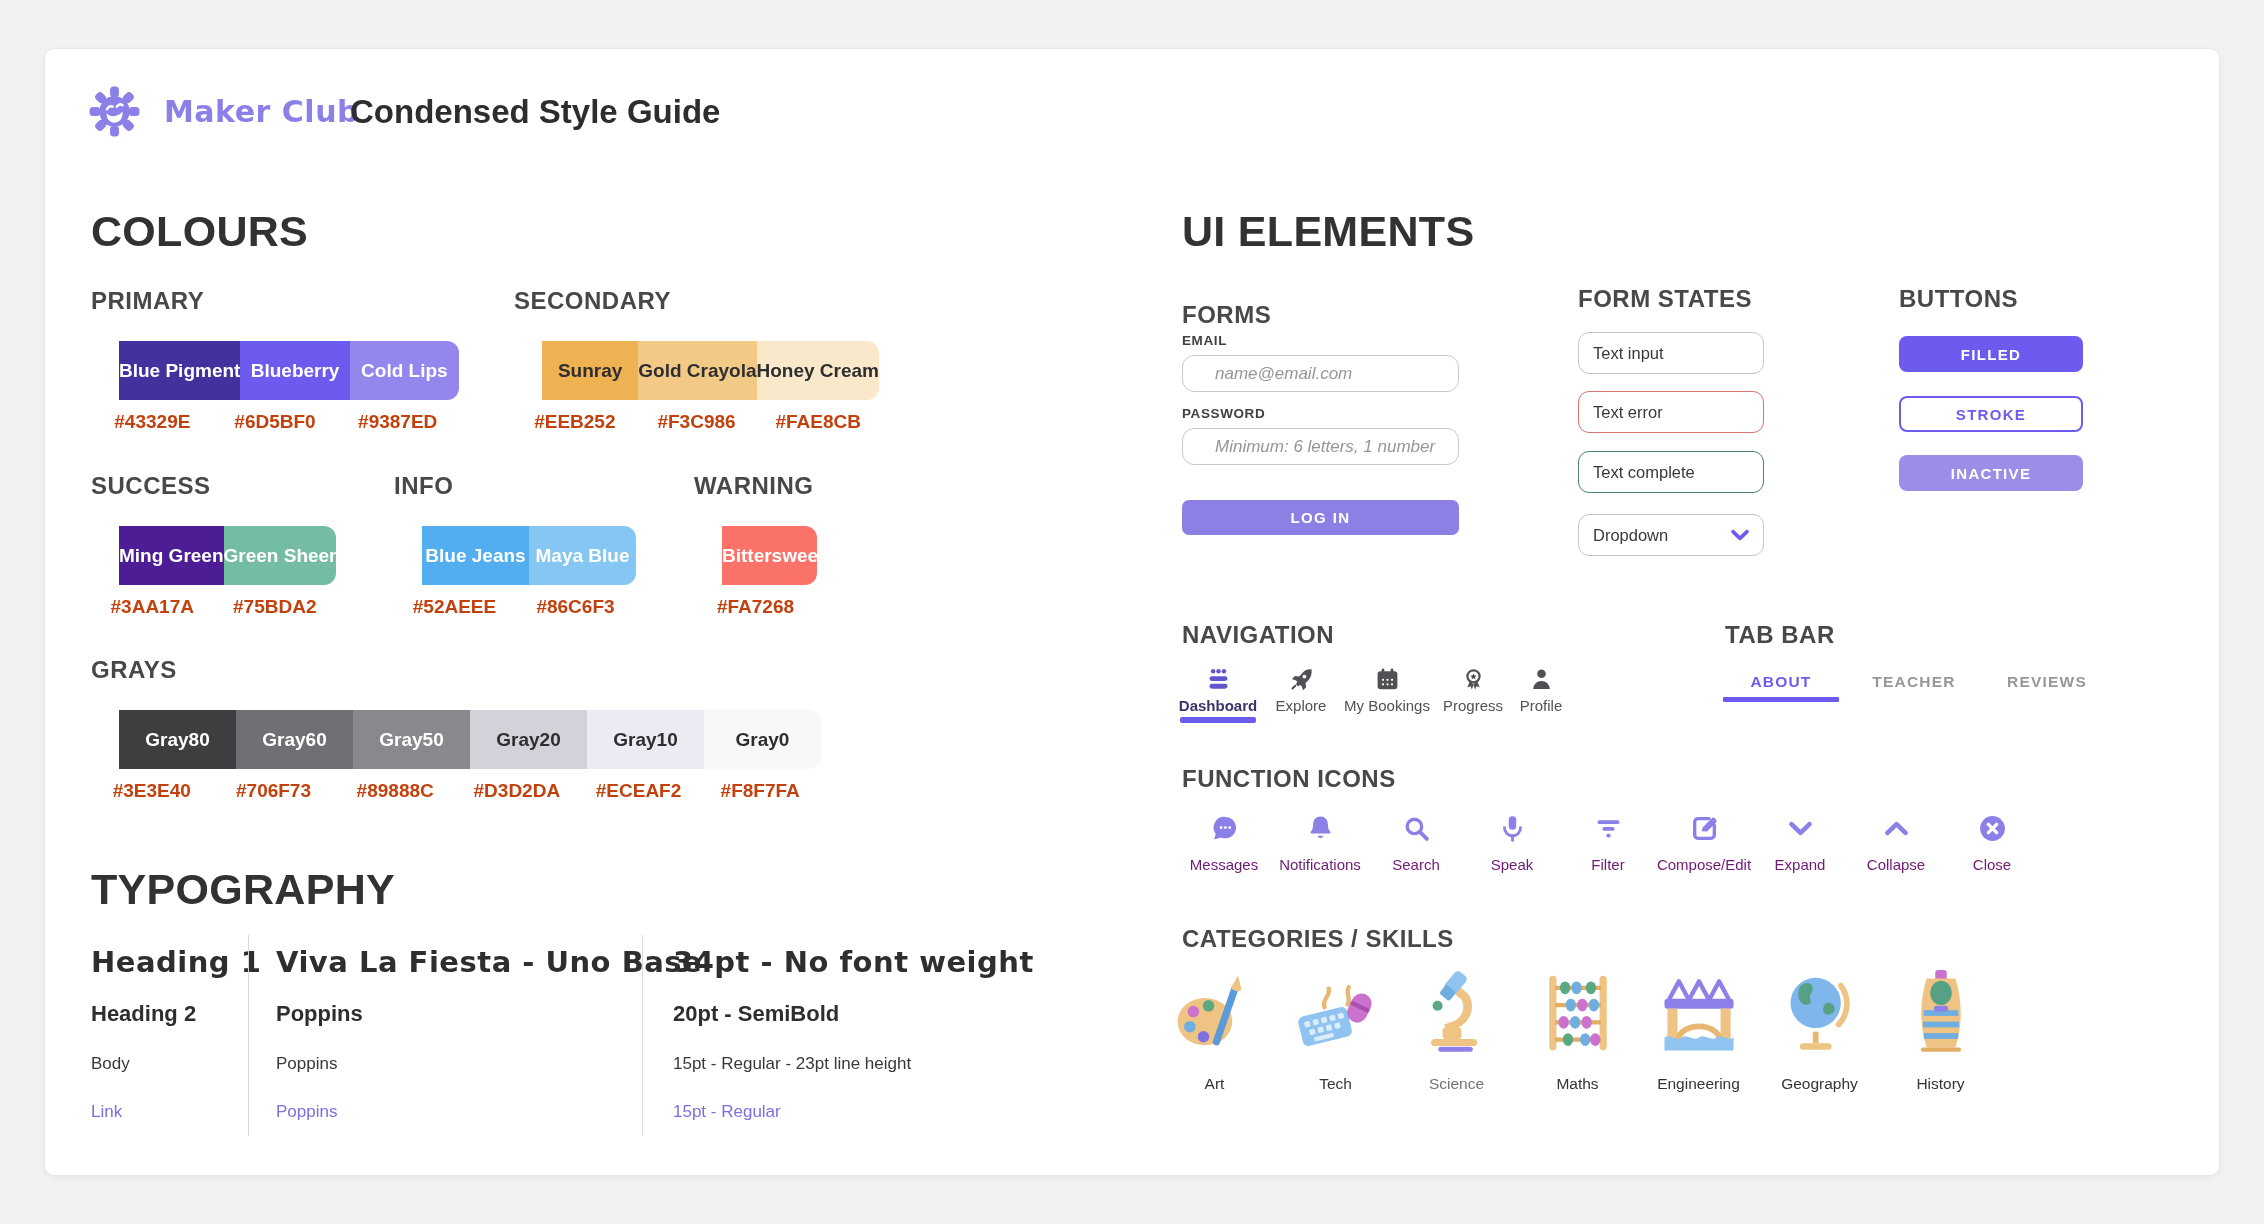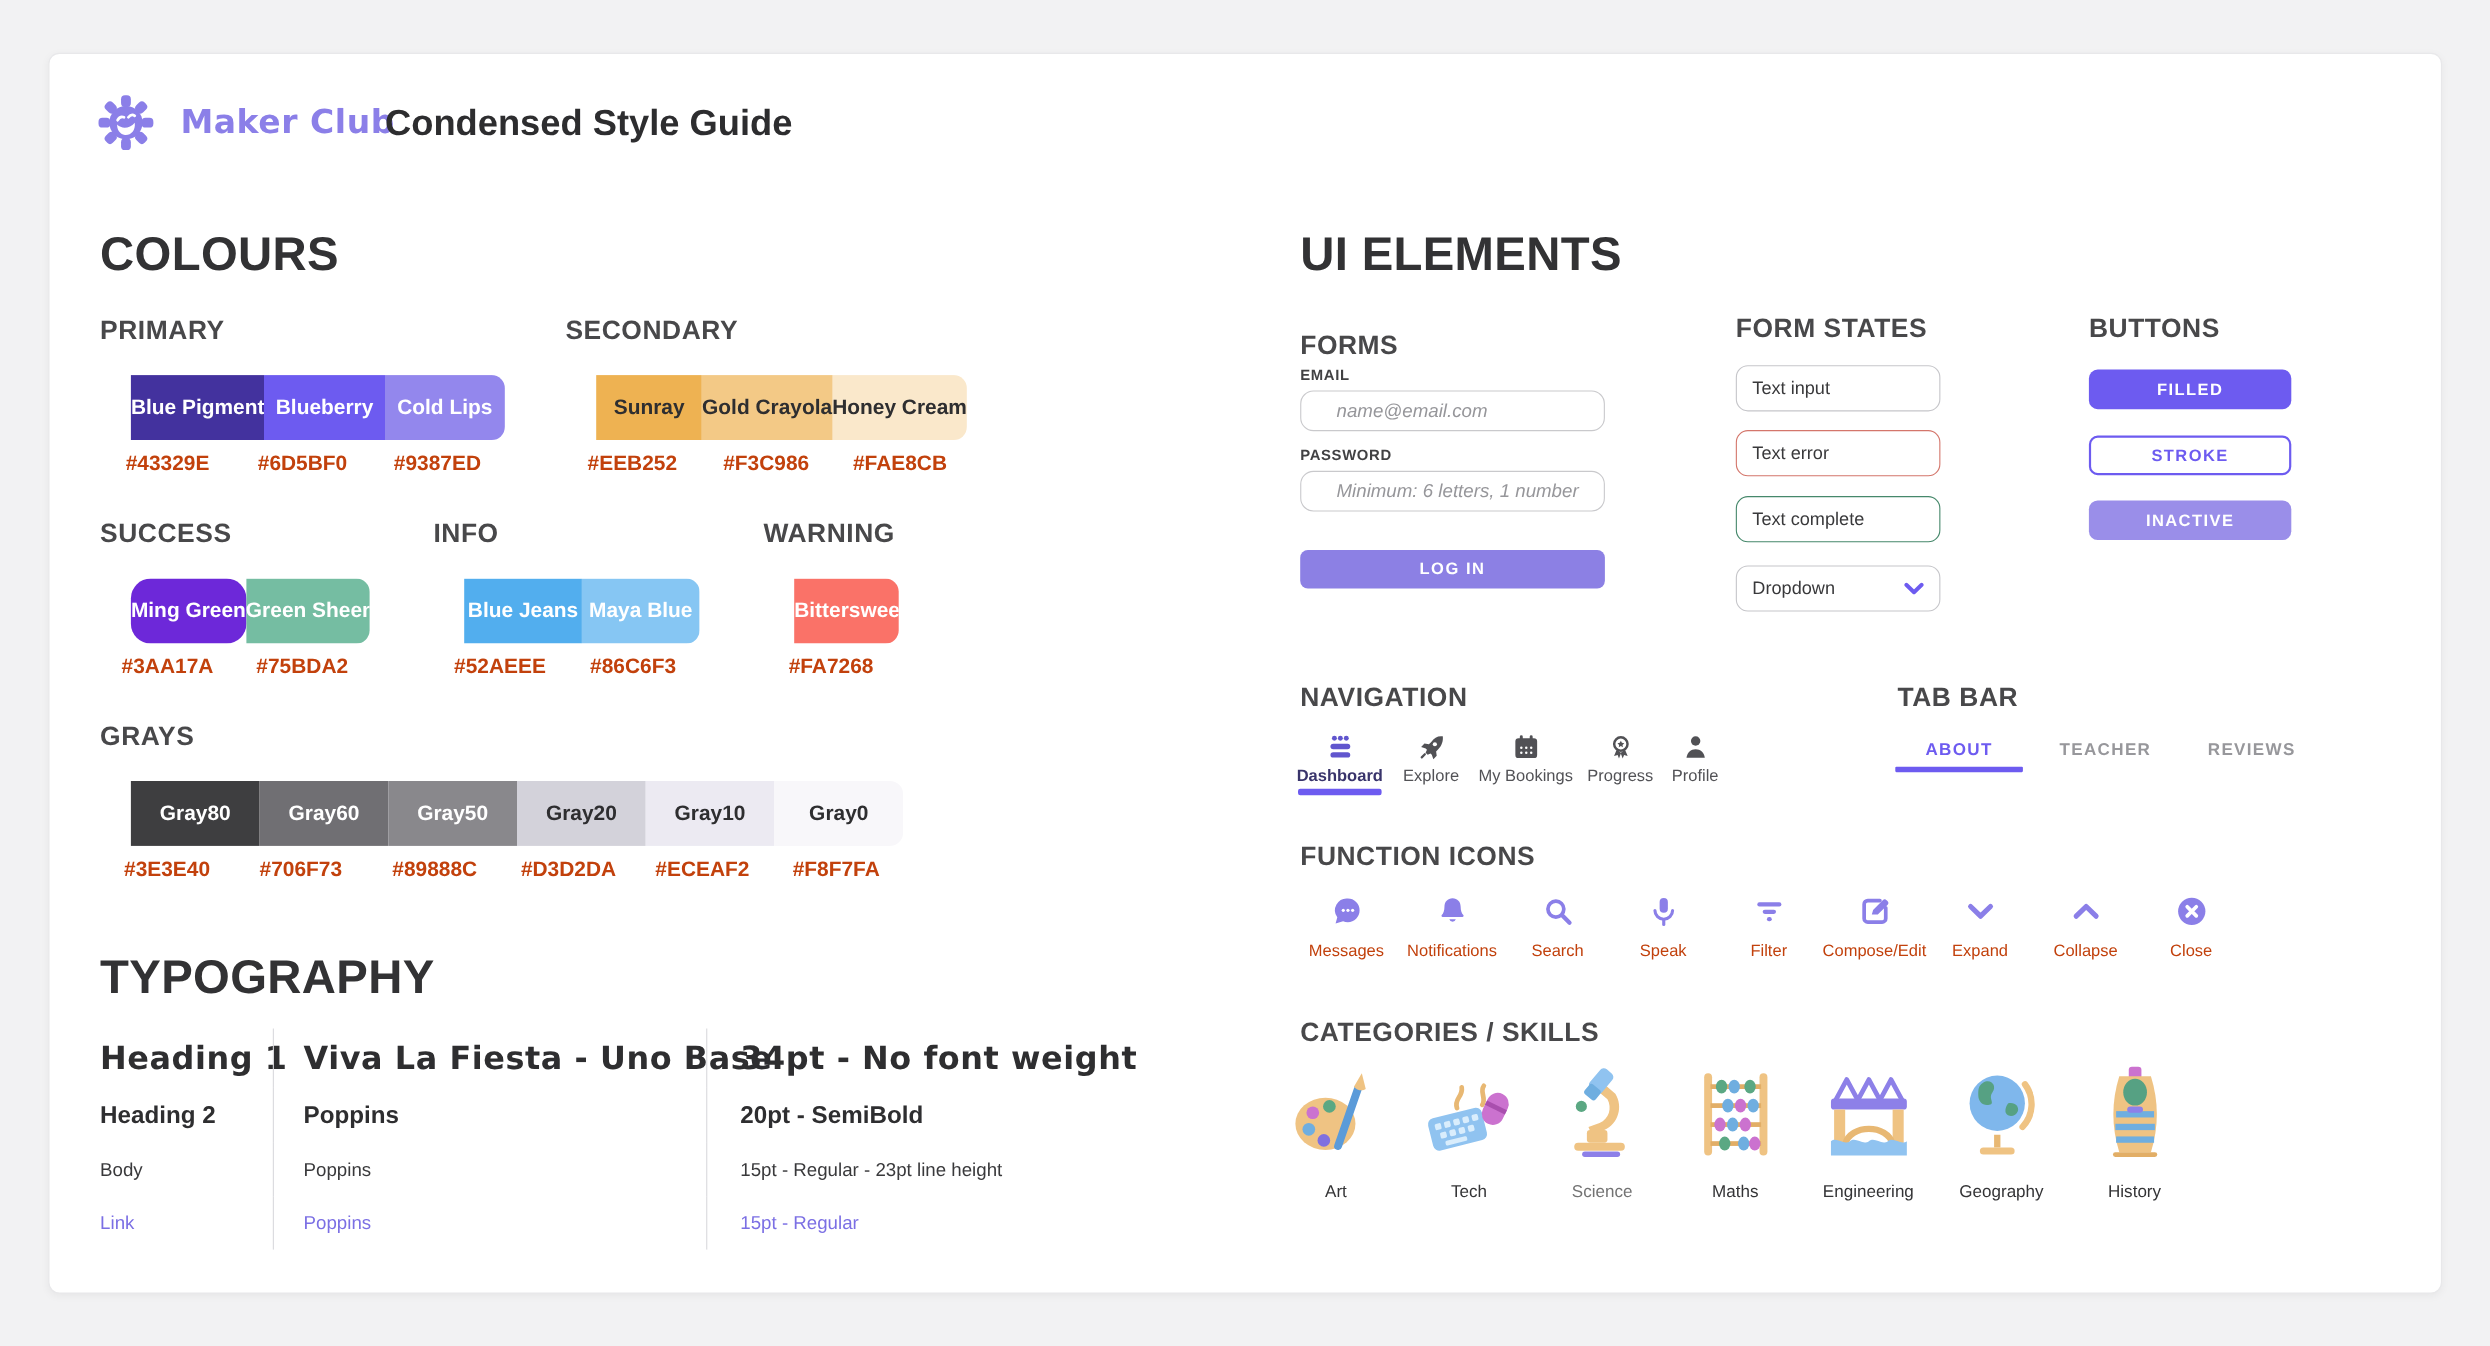--- a/index.html
+++ b/index.html
@@ -116,21 +116,21 @@
          letter-spacing: 1.2px; color: #97979B; cursor: pointer; }
   .tab.active { color: #6D5BF0; }
   .tab-underline { position: absolute; left: 1678px; top: 648px; width: 116px; height: 5px;
                    background: #6D5BF0; border-radius: 1px; }
 
   
   .fn-row { position: absolute; left: 1131px; top: 764px; display: flex; }
   .fn-item { width: 96px; display: flex; flex-direction: column; align-items: center; cursor: pointer; }
   .fn-icon { width: 31px; height: 31px; color: #8B7FE8; }
   .fn-icon svg { width: 100%; height: 100%; }
-  .fn-label { margin-top: 12px; font-size: 15px; color: #c2410c; white-space: nowrap; }
+  .fn-label { margin-top: 12px; font-size: 15px; color: #701a75; white-space: nowrap; }
 
   
   .cat-row { position: absolute; left: 1109px; top: 918px; display: flex; }
   .cat-item { width: 121px; display: flex; flex-direction: column; align-items: center; cursor: pointer; }
   .cat-icon { width: 92px; height: 92px; }
   .cat-icon svg { width: 100%; height: 100%; }
   .cat-label { margin-top: 16px; font-size: 15.5px; color: #343436; }
   .cat-label.muted { color: #737373; }
 </style>
 </head>
@@ -183,21 +183,21 @@
         </div>
         <div class="hex-row">
           <div class="hex-cell">#EEB252</div>
           <div class="hex-cell">#F3C986</div>
           <div class="hex-cell">#FAE8CB</div>
         </div>
       </div>
     <div class="colour-group g-2">
         <div class="group-label">SUCCESS</div>
         <div class="swatch-row">
-          <div class="swatch light" style="background: #6d28d9; border-radius: 18px;">Ming Green</div>
+          <div class="swatch light" style="background: #4c1d95;">Ming Green</div>
           <div class="swatch light" style="background: rgb(117, 189, 162);">Green Sheen</div>
         </div>
         <div class="hex-row">
           <div class="hex-cell">#3AA17A</div>
           <div class="hex-cell">#75BDA2</div>
         </div>
       </div>
     <div class="colour-group g-3">
         <div class="group-label">INFO</div>
         <div class="swatch-row">

